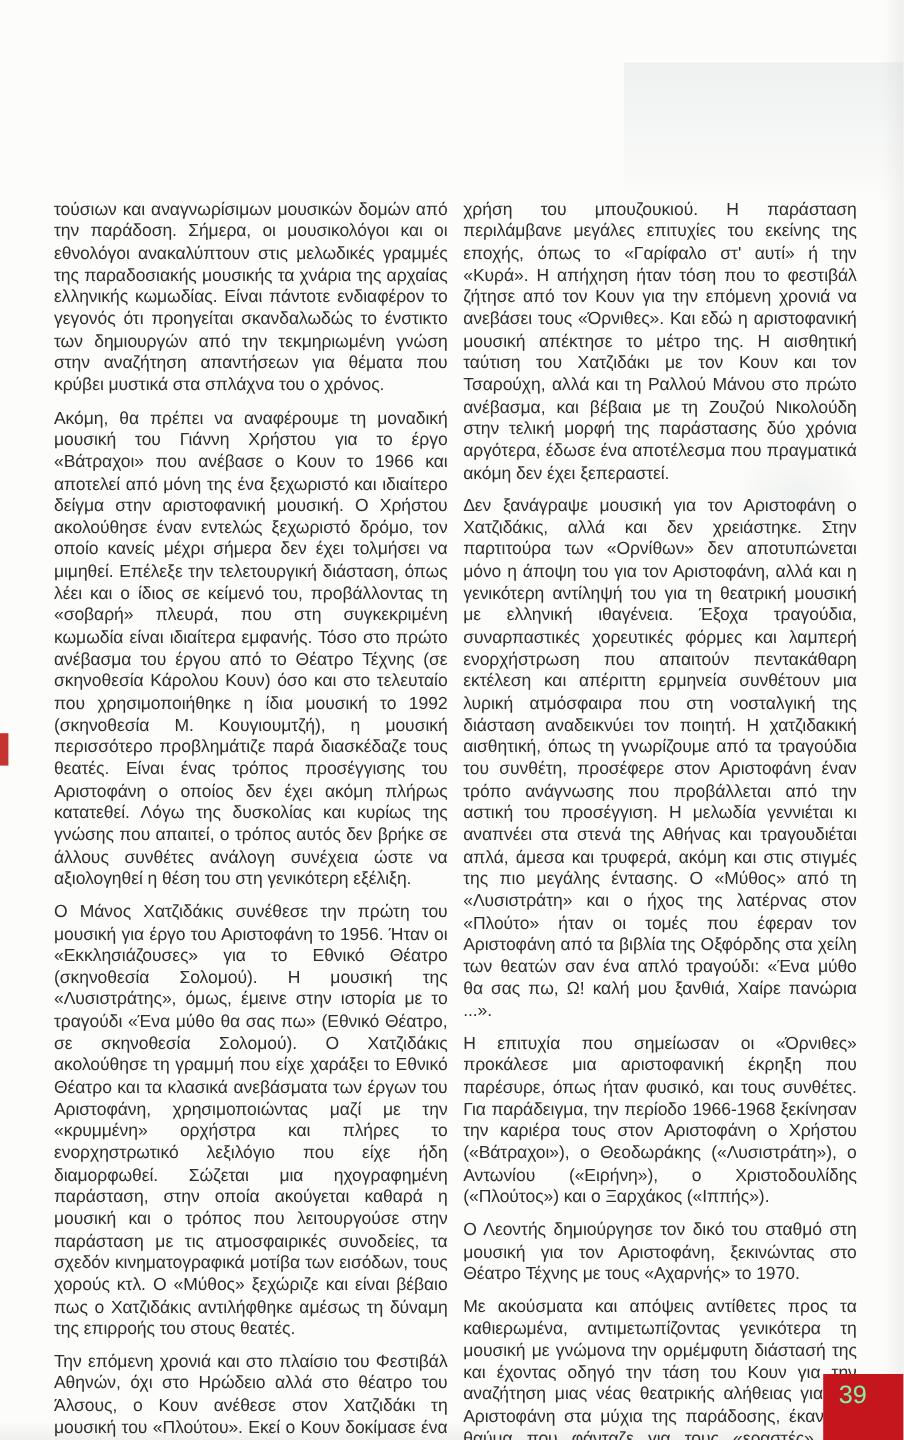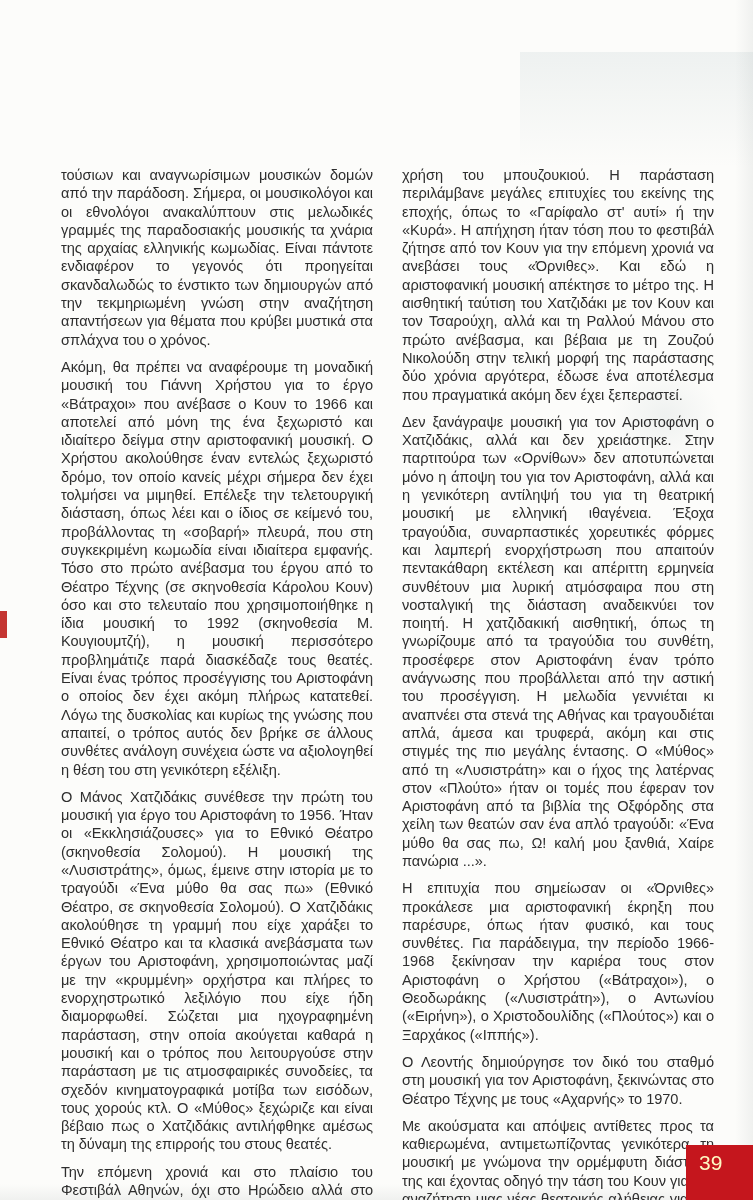--- a/index.html
+++ b/index.html
@@ -29,32 +29,32 @@
     position:absolute;left:0;bottom:0;width:100%;height:16px;
     background:linear-gradient(to bottom,rgba(130,140,142,0),rgba(130,140,142,0.10));
   }
   .col{
     position:absolute;top:166px;width:328px;
     font-size:14.6px;line-height:18.3px;color:#2e2e2e;
     text-align:justify;letter-spacing:-0.05px;
   }
   .col-left{left:45px;}
   .col-right{left:386px;}
-  .col p{margin:0 0 9px 16px;}
+  .col p{margin:0 0 9px 0;}
   .reg-mark{
     position:absolute;left:0;top:611px;width:7px;height:27px;
     background:#c43531;
   }
   .page-number-box{
     position:absolute;right:0;bottom:0;width:67px;height:55px;
     background:#c5161d;box-sizing:border-box;
     padding:7px 0 0 13px;
   }
   .page-number-box span{
-    color:#fef9c3;font-size:21px;line-height:21px;
+    color:#86efac;font-size:21px;line-height:21px;
   }
 </style>
 </head>
 <body>
 
 <div class="page">
 
   <div class="shade-a"></div>
   <div class="shade-b"></div>
   <div class="edge-right"></div>

